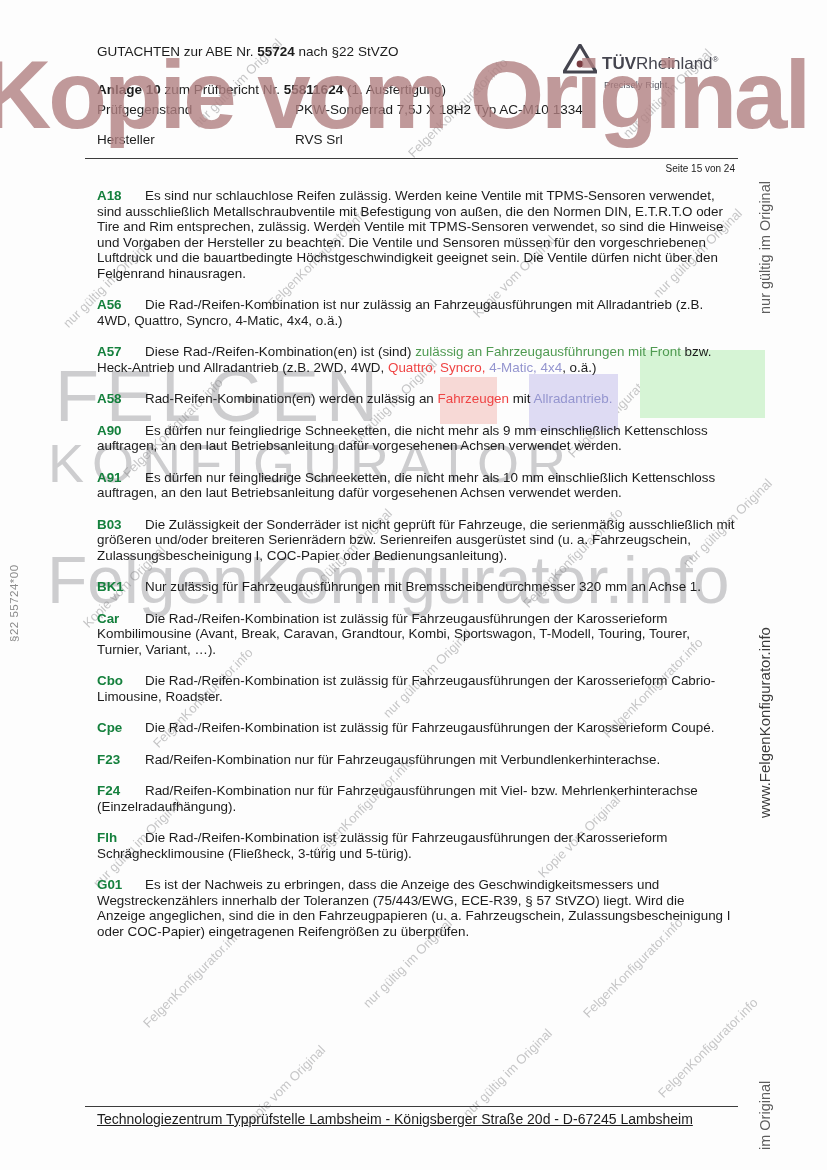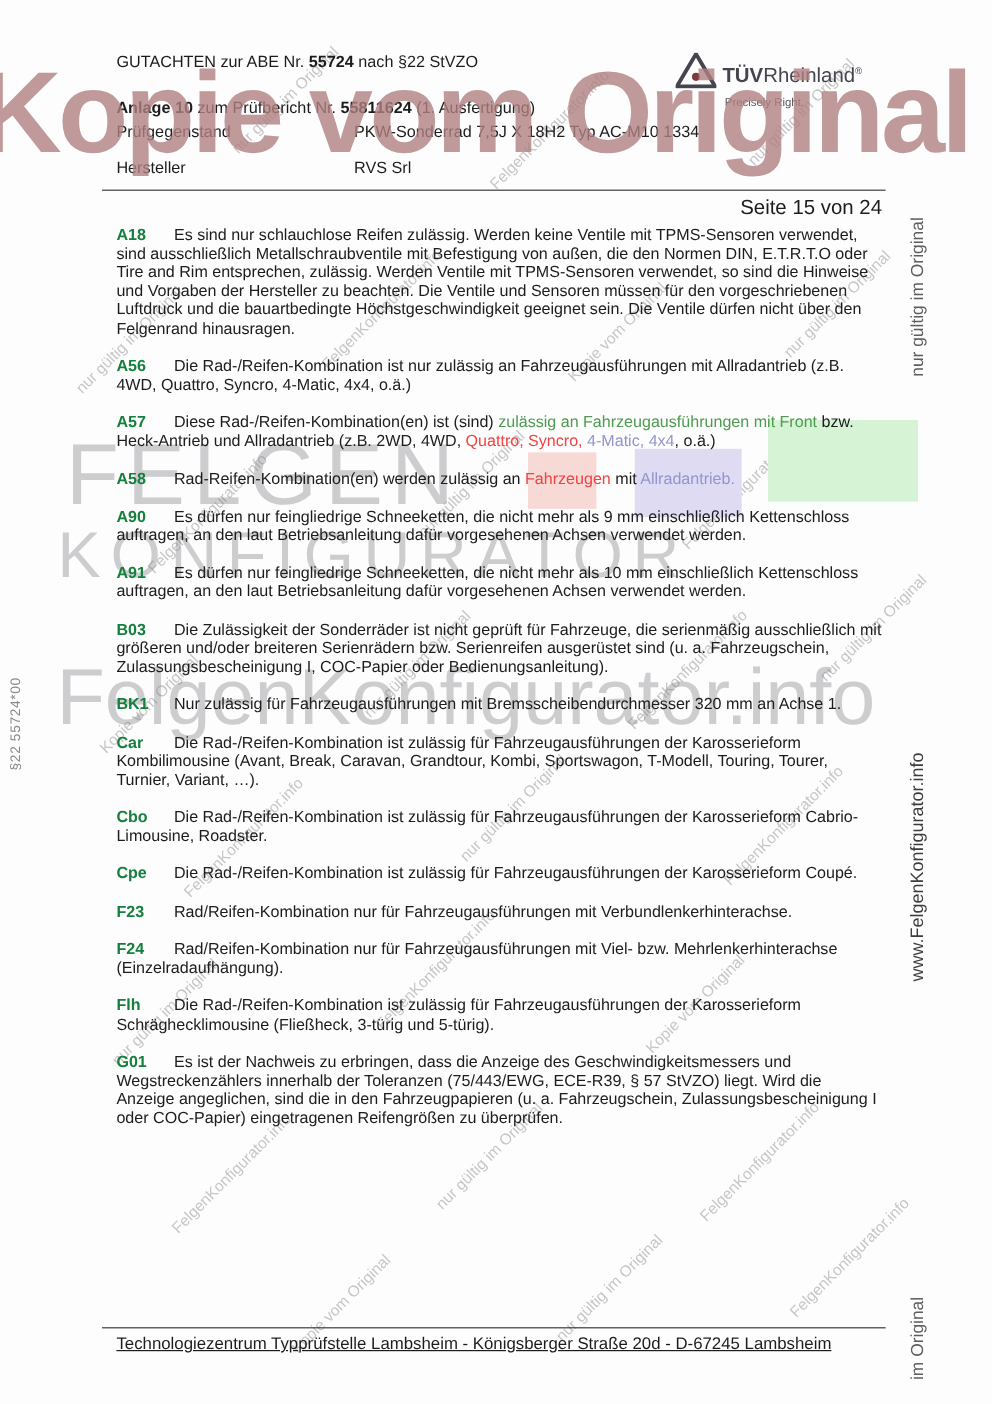--- a/index.html
+++ b/index.html
@@ -56,21 +56,21 @@
   
   .header-el{position:absolute;z-index:5;font-size:13.5px;}
   .h-line1{left:97px;top:44px;}
   .h-line2{left:97px;top:82px;}
   .h-row-label{left:97px;}
   .h-row-value{left:295px;}
   .h-row1{top:102px;}
   .h-row2{top:132px;}
   .b{font-weight:bold;}
   .hr1{position:absolute;left:85px;top:158px;width:653px;border-top:1.5px solid #3c3c3c;z-index:5;}
-  .page-num{position:absolute;left:85px;top:163px;width:650px;text-align:right;font-size:17px;z-index:5;}
+  .page-num{position:absolute;left:85px;top:163px;width:650px;text-align:right;font-size:10px;z-index:5;}
   
   .logo{position:absolute;left:563px;top:44px;z-index:5;color:#45454f;}
   .logo-row{display:flex;align-items:center;}
   .logo-text{font-size:17px;line-height:17px;}
   .logo-tagline{font-size:9.5px;margin-left:41px;margin-top:1px;color:#55555f;}
   .logo-reg{font-size:8px;vertical-align:super;}
   .logo-icon{margin-right:5px;}
   
   .content{
     position:absolute;left:97px;top:188px;width:638px;z-index:5;

